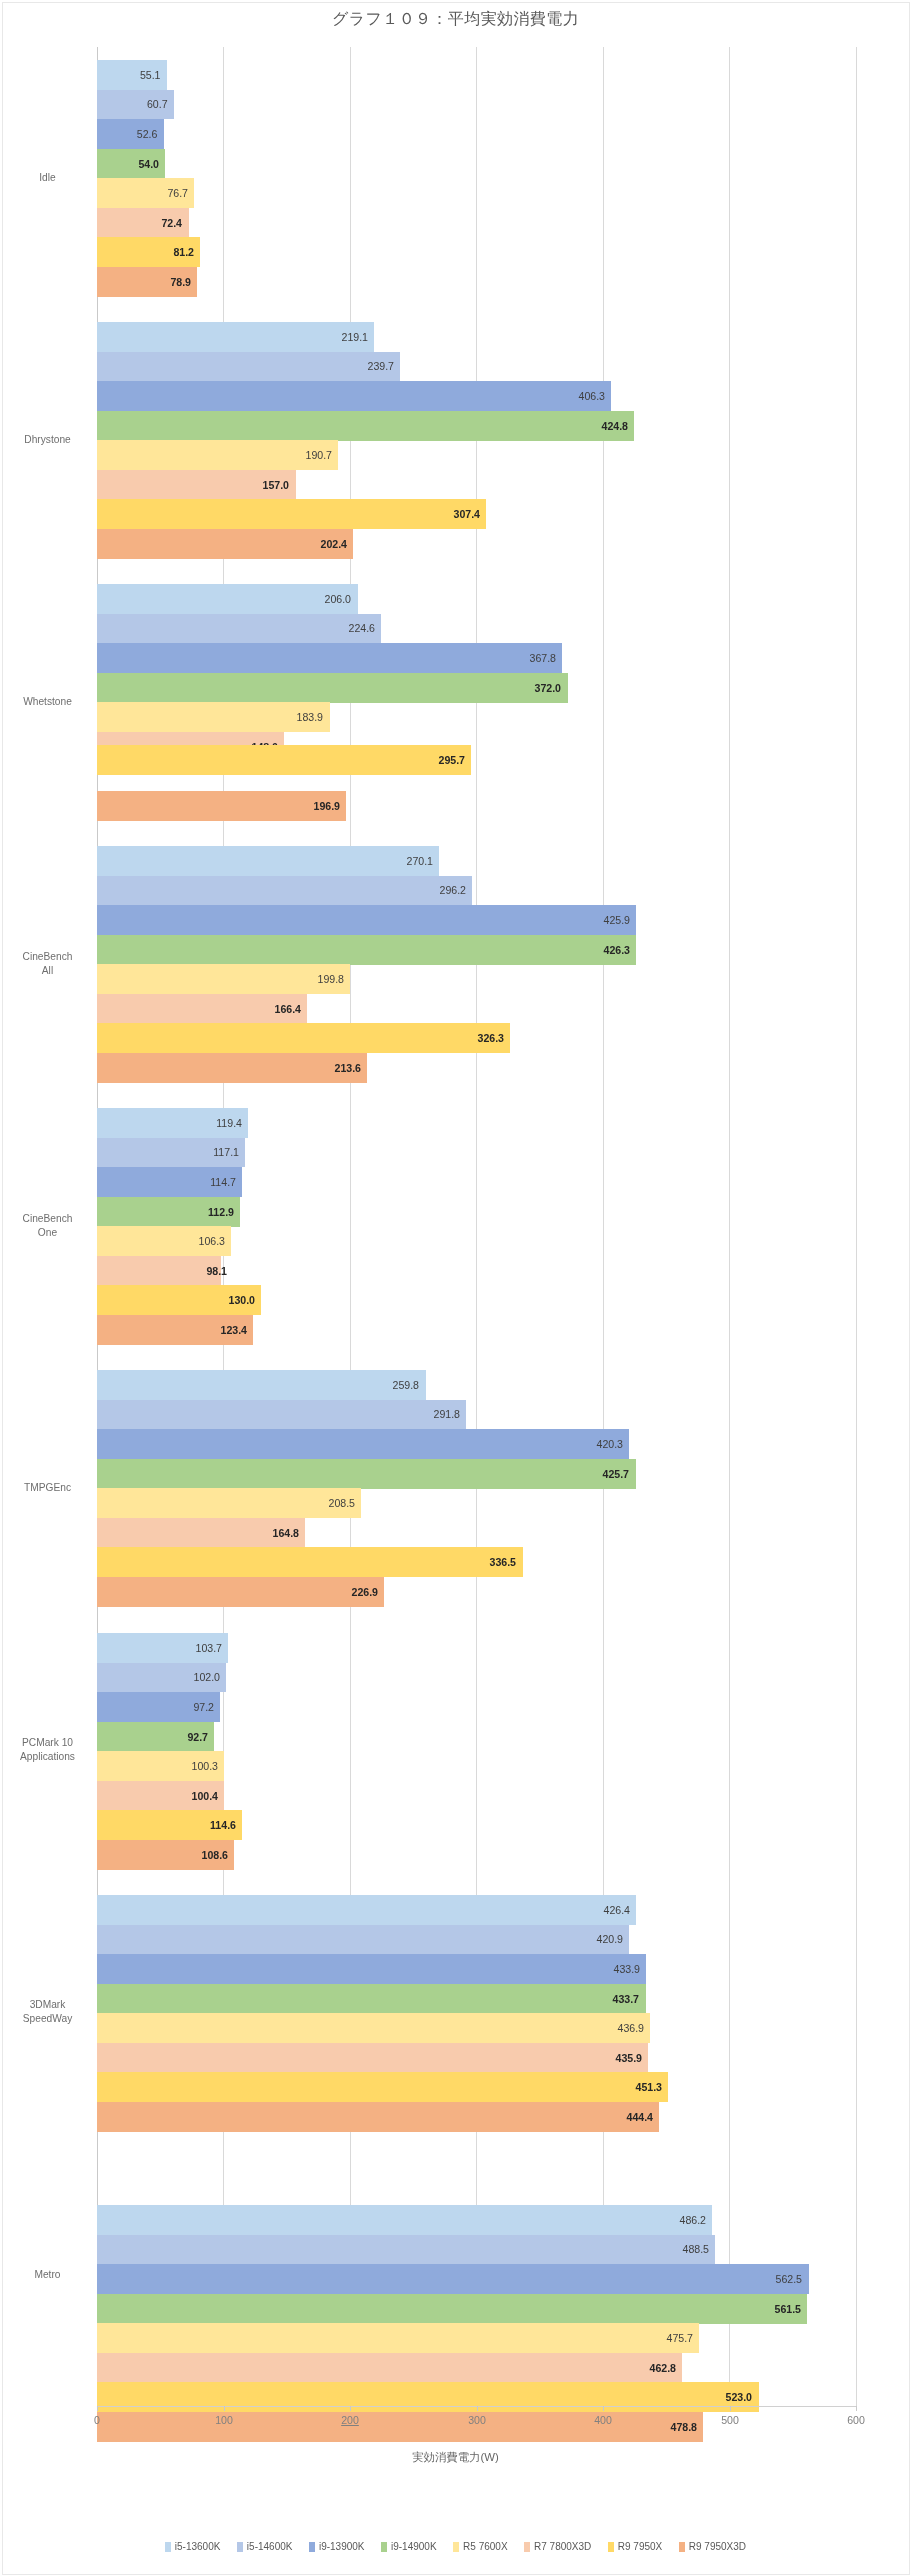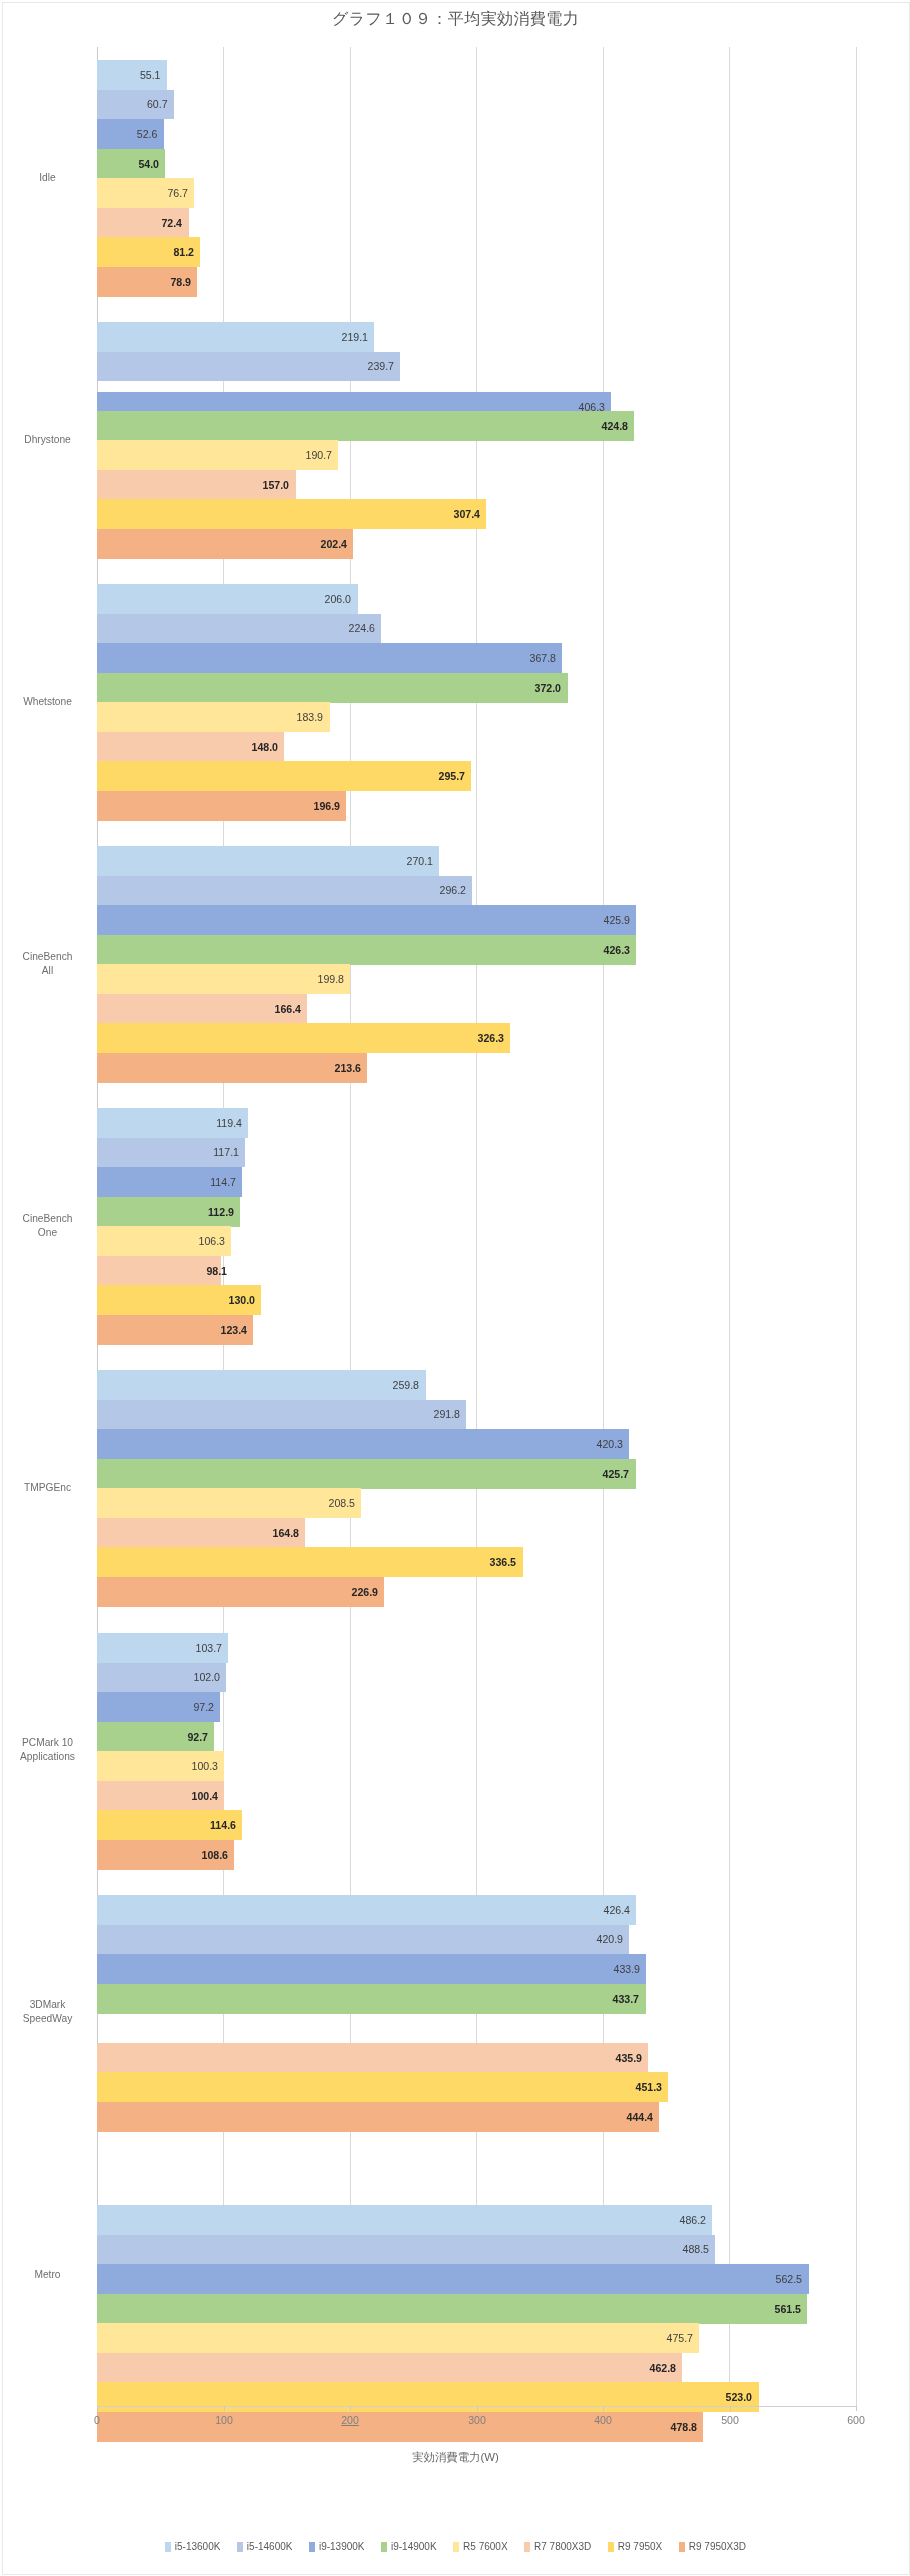--- a/index.html
+++ b/index.html
@@ -186,21 +186,21 @@
       </div>
       <div class="group" style="top: 275px; height: 236px;">
         <div class="bar-row" style="top: 0px; height: 29.5px; width: 759px;">
           <div class="bar" title="i5-13600K: 219.1" style="width: 277px; background: rgb(189, 215, 238);"></div>
           <div class="bar-value" style="left: 221px; width: 50px;">219.1</div>
         </div>
         <div class="bar-row" style="top: 29.5px; height: 29.5px; width: 759px;">
           <div class="bar" title="i5-14600K: 239.7" style="width: 303px; background: rgb(180, 199, 231);"></div>
           <div class="bar-value" style="left: 247px; width: 50px;">239.7</div>
         </div>
-        <div class="bar-row" style="top: 70px; height: 29.5px; width: 759px;">
+        <div class="bar-row" style="top: 59px; height: 29.5px; width: 759px;">
           <div class="bar" title="i9-13900K: 406.3" style="width: 514px; background: rgb(143, 170, 220);"></div>
           <div class="bar-value" style="left: 458px; width: 50px;">406.3</div>
         </div>
         <div class="bar-row" style="top: 89px; height: 29.5px; width: 759px;">
           <div class="bar" title="i9-14900K: 424.8" style="width: 537px; background: rgb(169, 209, 142);"></div>
           <div class="bar-value bold" style="left: 481px; width: 50px;">424.8</div>
         </div>
         <div class="bar-row" style="top: 118px; height: 29.5px; width: 759px;">
           <div class="bar" title="R5 7600X: 190.7" style="width: 241px; background: rgb(255, 230, 153);"></div>
           <div class="bar-value" style="left: 185px; width: 50px;">190.7</div>
@@ -236,21 +236,21 @@
           <div class="bar-value bold" style="left: 414px; width: 50px;">372.0</div>
         </div>
         <div class="bar-row" style="top: 118px; height: 29.5px; width: 759px;">
           <div class="bar" title="R5 7600X: 183.9" style="width: 233px; background: rgb(255, 230, 153);"></div>
           <div class="bar-value" style="left: 176px; width: 50px;">183.9</div>
         </div>
         <div class="bar-row" style="top: 148px; height: 29.5px; width: 759px;">
           <div class="bar" title="R7 7800X3D: 148" style="width: 187px; background: rgb(248, 203, 173);"></div>
           <div class="bar-value bold" style="left: 131px; width: 50px;">148.0</div>
         </div>
-        <div class="bar-row" style="top: 177px; height: 29.5px; width: 759px;">
+        <div class="bar-row" style="top: 161px; height: 29.5px; width: 759px;">
           <div class="bar" title="R9 7950X: 295.7" style="width: 374px; background: rgb(255, 217, 102);"></div>
           <div class="bar-value bold" style="left: 318px; width: 50px;">295.7</div>
         </div>
         <div class="bar-row" style="top: 207px; height: 29.5px; width: 759px;">
           <div class="bar" title="R9 7950X3D: 196.9" style="width: 249px; background: rgb(244, 177, 131);"></div>
           <div class="bar-value bold" style="left: 193px; width: 50px;">196.9</div>
         </div>
       </div>
       <div class="group" style="top: 799px; height: 236px;">
         <div class="bar-row" style="top: 0px; height: 29.5px; width: 759px;">
@@ -397,20 +397,24 @@
           <div class="bar" title="i5-14600K: 420.9" style="width: 532px; background: rgb(180, 199, 231);"></div>
           <div class="bar-value" style="left: 476px; width: 50px;">420.9</div>
         </div>
         <div class="bar-row" style="top: 59px; height: 29.5px; width: 759px;">
           <div class="bar" title="i9-13900K: 433.9" style="width: 549px; background: rgb(143, 170, 220);"></div>
           <div class="bar-value" style="left: 493px; width: 50px;">433.9</div>
         </div>
         <div class="bar-row" style="top: 89px; height: 29.5px; width: 759px;">
           <div class="bar" title="i9-14900K: 433.7" style="width: 549px; background: rgb(169, 209, 142);"></div>
           <div class="bar-value bold" style="left: 492px; width: 50px;">433.7</div>
+        </div>
+        <div class="bar-row" style="top: 118px; height: 29.5px; width: 759px;">
+          <div class="bar" title="R5 7600X: 436.9" style="width: 553px; background: rgb(255, 230, 153);"></div>
+          <div class="bar-value" style="left: 497px; width: 50px;">436.9</div>
         </div>
         <div class="bar-row" style="top: 148px; height: 29.5px; width: 759px;">
           <div class="bar" title="R7 7800X3D: 435.9" style="width: 551px; background: rgb(248, 203, 173);"></div>
           <div class="bar-value bold" style="left: 495px; width: 50px;">435.9</div>
         </div>
         <div class="bar-row" style="top: 177px; height: 29.5px; width: 759px;">
           <div class="bar" title="R9 7950X: 451.3" style="width: 571px; background: rgb(255, 217, 102);"></div>
           <div class="bar-value bold" style="left: 515px; width: 50px;">451.3</div>
         </div>
         <div class="bar-row" style="top: 207px; height: 29.5px; width: 759px;">

